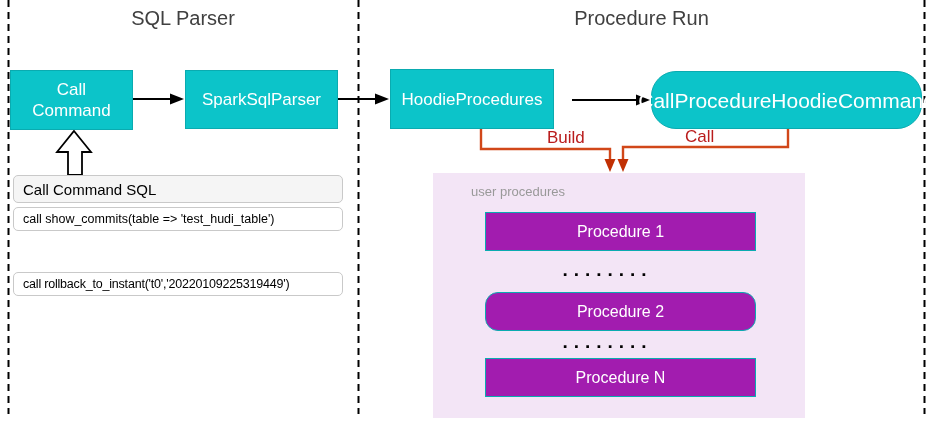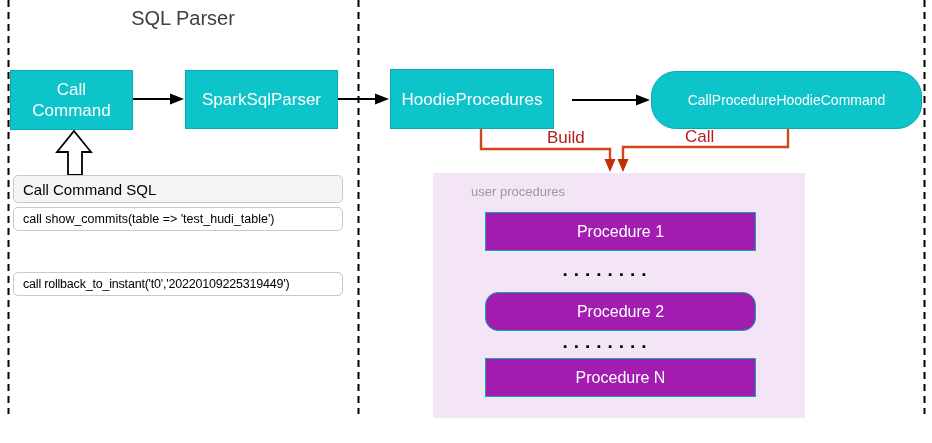--- a/index.html
+++ b/index.html
@@ -16,21 +16,21 @@
   #title-proc{left:358px;width:567px;}
   .node{
     position:absolute;background:#0CC4C9;border:1px solid #0AABB0;
     color:#ffffff;display:flex;align-items:center;justify-content:center;
     text-align:center;font-size:17px;line-height:21px;box-sizing:border-box;
     white-space:pre-line;
   }
   #node-call-command{left:10px;top:70px;width:123px;height:60px;}
   #node-spark{left:185px;top:70px;width:153px;height:59px;}
   #node-hoodie{left:390px;top:69px;width:164px;height:60px;}
-  #node-cphc{left:651px;top:71px;width:271px;height:58px;font-size:14px;border-radius:25px;}
+  #node-cphc{left:651px;top:71px;width:271px;height:58px;font-size:21px;border-radius:25px;}
   .edge-label{
     position:absolute;font-size:17px;line-height:20px;color:#b91c1c;text-align:left;
   }
   #label-build{left:547px;top:128px;width:60px;}
   #label-call{left:685px;top:127px;width:60px;}
   .panel-row{
     position:absolute;left:13px;width:330px;box-sizing:border-box;
     border:1px solid #c9c9c9;border-radius:5px;display:flex;align-items:center;
     padding:0 9px;background:#ffffff;
   }
@@ -90,20 +90,21 @@
 
     <g>
       <path d="M788,129 L788,147 L623,147 L623,161" fill="none" stroke="#D14719" stroke-width="2.4"></path>
       <polygon points="623,172 617.5,159 628.5,159" fill="#C13004"></polygon>
     </g>
 
     <polygon points="74,131 91,152 82,152 82,175 68,175 68,152 57,152" fill="#ffffff" stroke="#000" stroke-width="1.8"></polygon>
   </svg>
 
   <div class="section-title" id="title-sql">SQL Parser</div>
+  <div class="section-title" id="title-proc">Procedure Run</div>
 
   <div class="node" id="node-call-command">Call
 Command</div>
   <div class="node" id="node-spark">SparkSqlParser</div>
   <div class="node" id="node-hoodie">HoodieProcedures</div>
   <div class="node" id="node-cphc">CallProcedureHoodieCommand</div>
 
   <div class="edge-label" id="label-build">Build</div>
   <div class="edge-label" id="label-call">Call</div>
 

